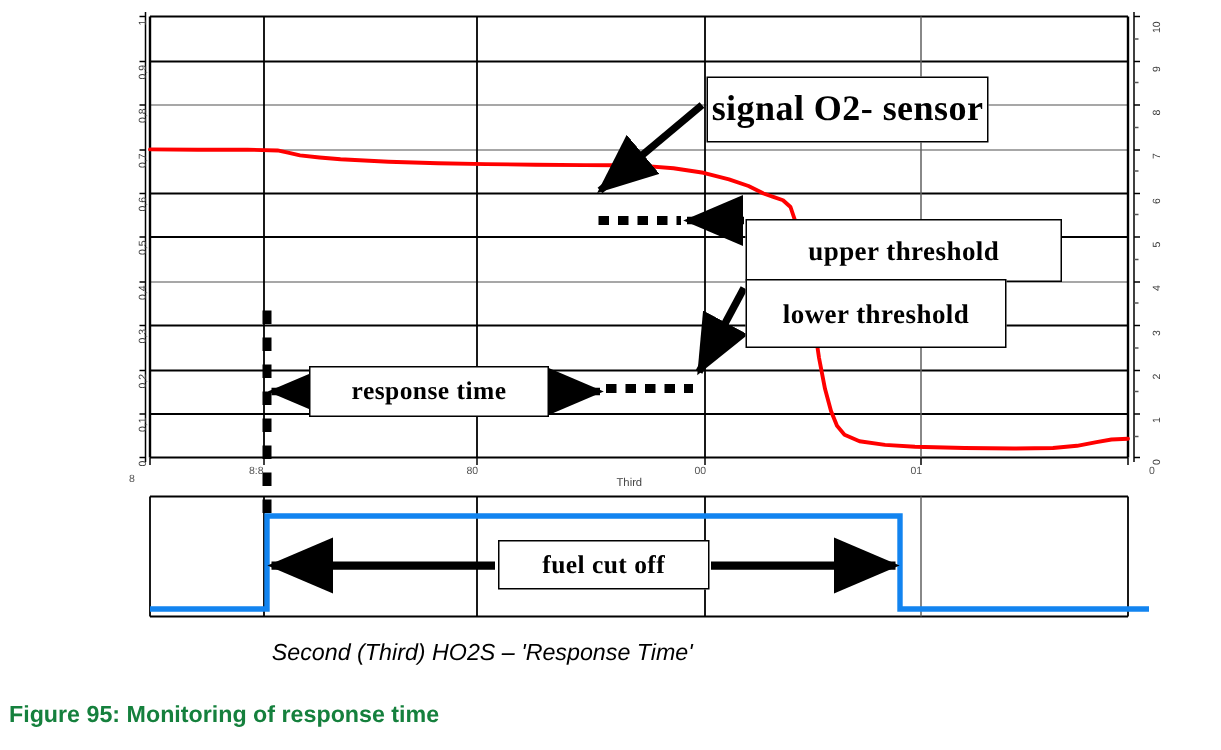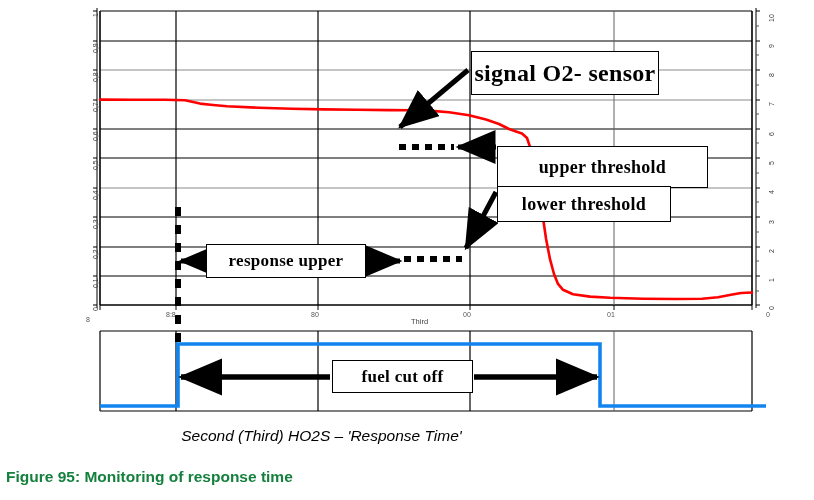--- a/index.html
+++ b/index.html
@@ -25,21 +25,21 @@
     color:#000000;
     display:flex;
     align-items:center;
     justify-content:center;
     box-sizing:border-box;
     white-space:nowrap;
     letter-spacing:0.3px;
   }
   #callout-signal{left:471px;top:51px;width:188px;height:44px;font-size:24px;}
   #callout-upper {left:497px;top:114px;width:211px;height:42px;font-size:18px;margin-top:32px;}
-  #callout-lower {left:497px;top:186px;width:174px;height:36px;font-size:18px;}
+  #callout-lower {left:497px;top:186px;width:174px;height:46px;font-size:18px;}
   #callout-response{left:206px;top:244px;width:160px;height:34px;font-size:17px;}
   #callout-fuelcut{left:332px;top:360px;width:141px;height:33px;font-size:17px;}
 
   
   .tick-y{
     position:absolute;
     font-size:7px;
     color:#3a3a3a;
     font-family:"Liberation Sans", sans-serif;
     transform:rotate(-90deg);
@@ -249,19 +249,19 @@
   <div class="tick-x" style="left:311px;top:311px;">80</div>
   <div class="tick-x" style="left:463px;top:311px;">00</div>
   <div class="tick-x" style="left:607px;top:311px;">01</div>
   <div class="tick-x" style="left:766px;top:311px;">0</div>
 
   <div class="axis-title" style="left:411px;top:317px;">Third</div>
 
   <div class="callout" id="callout-signal">signal O2- sensor</div>
   <div class="callout" id="callout-upper">upper threshold</div>
   <div class="callout" id="callout-lower">lower threshold</div>
-  <div class="callout" id="callout-response">response upper</div>
+  <div class="callout" id="callout-response">response time</div>
   <div class="callout" id="callout-fuelcut">fuel cut off</div>
 
   <div id="subtitle">Second (Third) HO2S – 'Response Time'</div>
   <div id="caption">Figure 95: Monitoring of response time</div>
 
 </div>
 
 </body></html>

